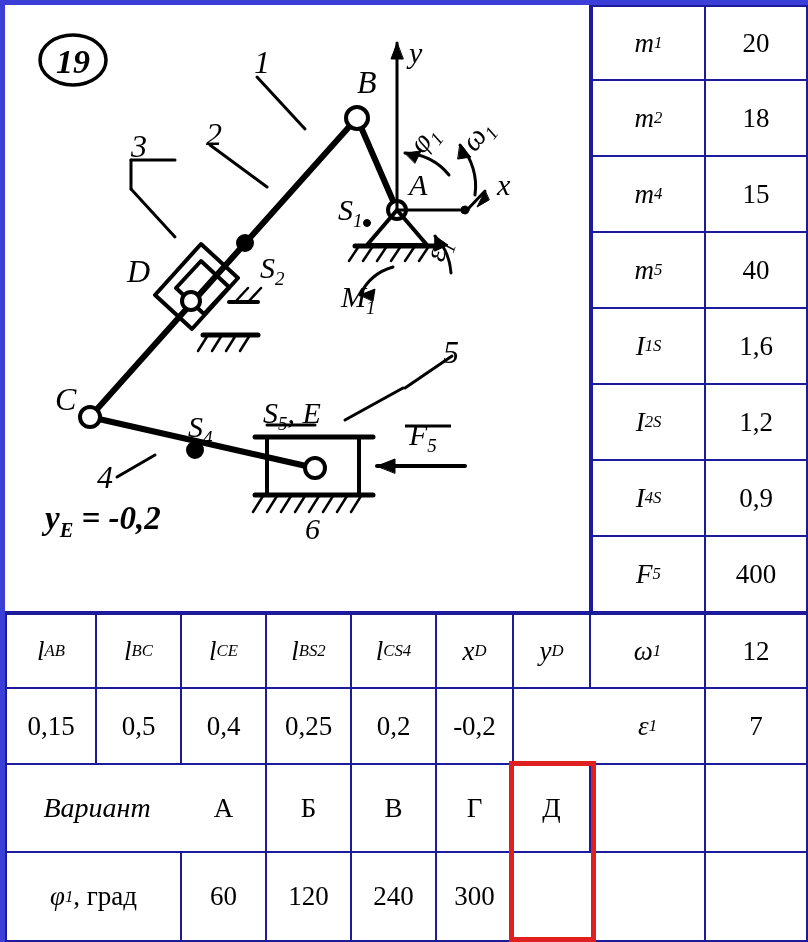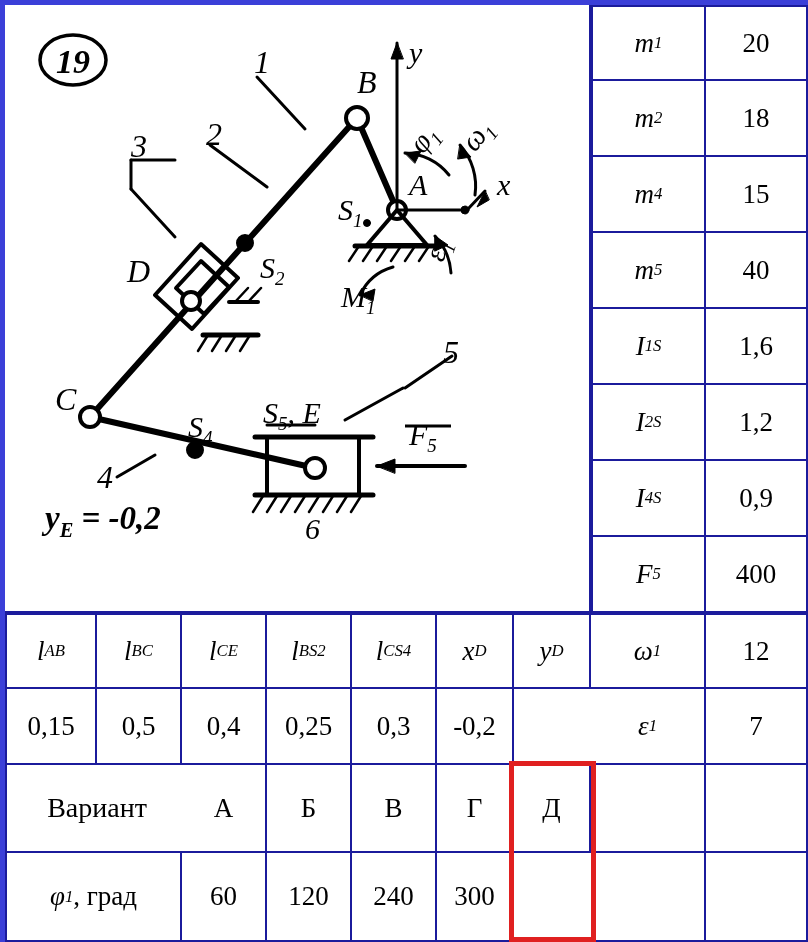--- a/index.html
+++ b/index.html
@@ -358,29 +358,29 @@
     <div class="cell lrow1 noleft" style="left:586px;width:115px;">
         <span class="ital">ω</span>
         <span class="sub">1</span>
       </div>
     <div class="cell lrow1 noleft" style="left:701px;width:102px;">12</div>
 
     <div class="cell lrow2 notop" style="left:0px;width:92px;">0,15</div>
     <div class="cell lrow2 notop noleft" style="left:92px;width:85px;">0,5</div>
     <div class="cell lrow2 notop noleft" style="left:177px;width:85px;">0,4</div>
     <div class="cell lrow2 notop noleft" style="left:262px;width:85px;">0,25</div>
-    <div class="cell lrow2 notop noleft" style="left:347px;width:85px;">0,3</div>
+    <div class="cell lrow2 notop noleft" style="left:347px;width:85px;">0,2</div>
     <div class="cell lrow2 notop noleft" style="left:432px;width:77px;">-0,2</div>
     <div class="cell lrow2 notop noleft" style="left:586px;width:115px;">
         <span class="ital">ε</span>
         <span class="sub">1</span>
       </div>
     <div class="cell lrow2 notop noleft" style="left:701px;width:102px;">7</div>
 
-    <div class="cell vrow1 notop variant-label" style="left:0px;width:184px;">Вариант</div>
+    <div class="cell vrow1 notop variant-label" style="left:0px;width:184px;font-style:italic;">Вариант</div>
     <div class="cell vrow1 notop noleft" style="left:177px;width:85px;">А</div>
     <div class="cell vrow1 notop noleft" style="left:262px;width:85px;">Б</div>
     <div class="cell vrow1 notop noleft" style="left:347px;width:85px;">В</div>
     <div class="cell vrow1 notop noleft" style="left:432px;width:77px;">Г</div>
     <div class="cell vrow1 notop noleft" style="left:509px;width:77px;">Д</div>
     <div class="cell vrow1 notop noleft" style="left:586px;width:115px;"></div>
     <div class="cell vrow1 notop noleft" style="left:701px;width:102px;"></div>
 
     <div class="cell vrow2 notop" style="left:0px;width:177px;font-size:27px;">
       <span class="ital">φ</span>

